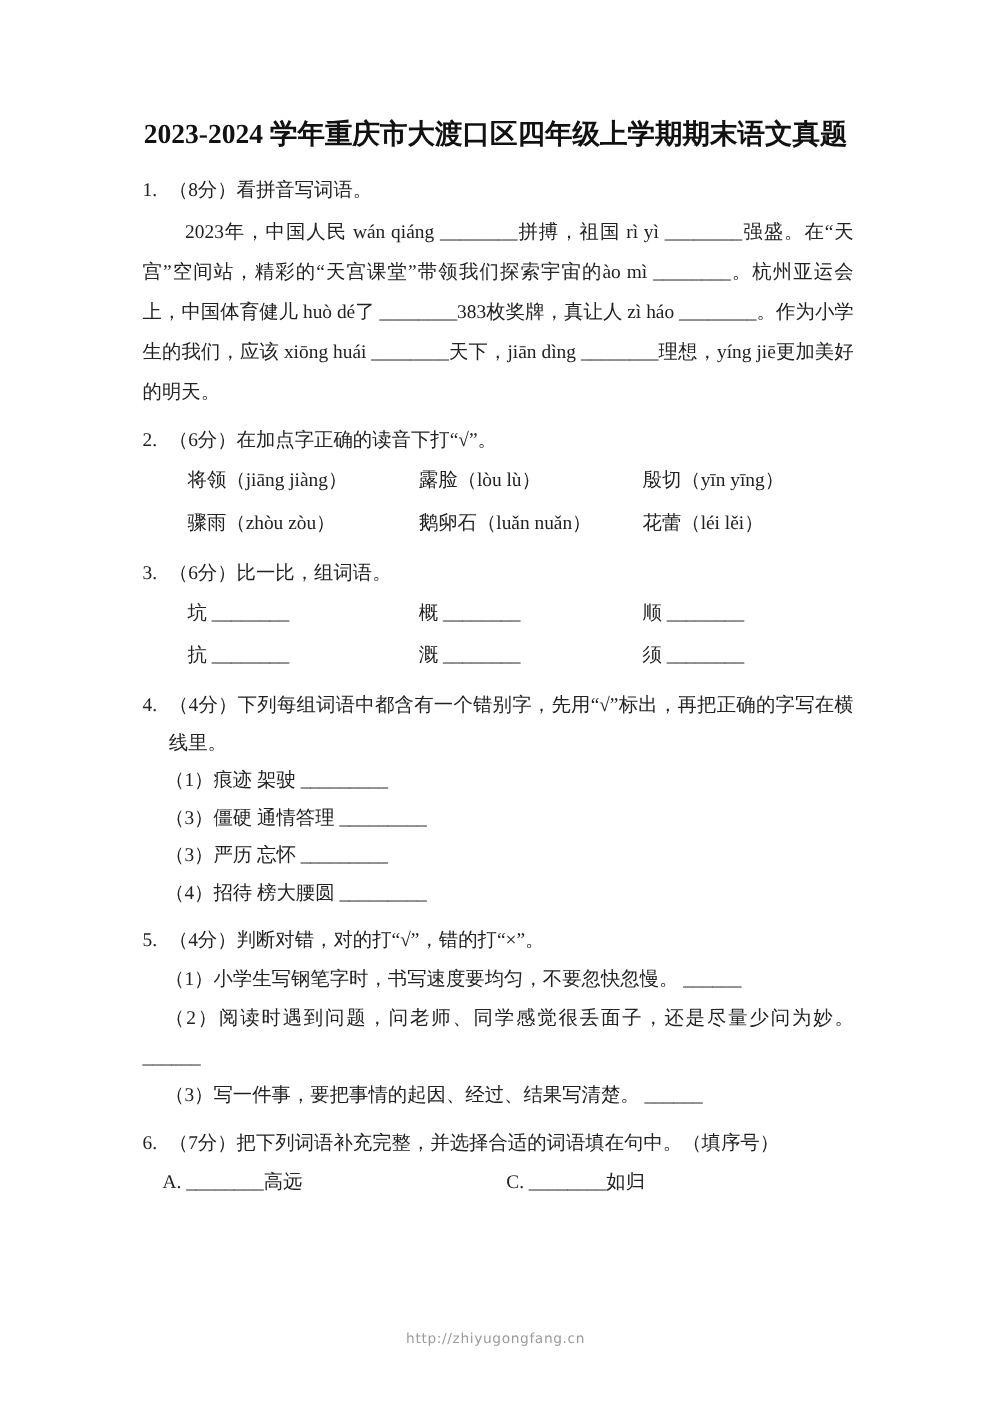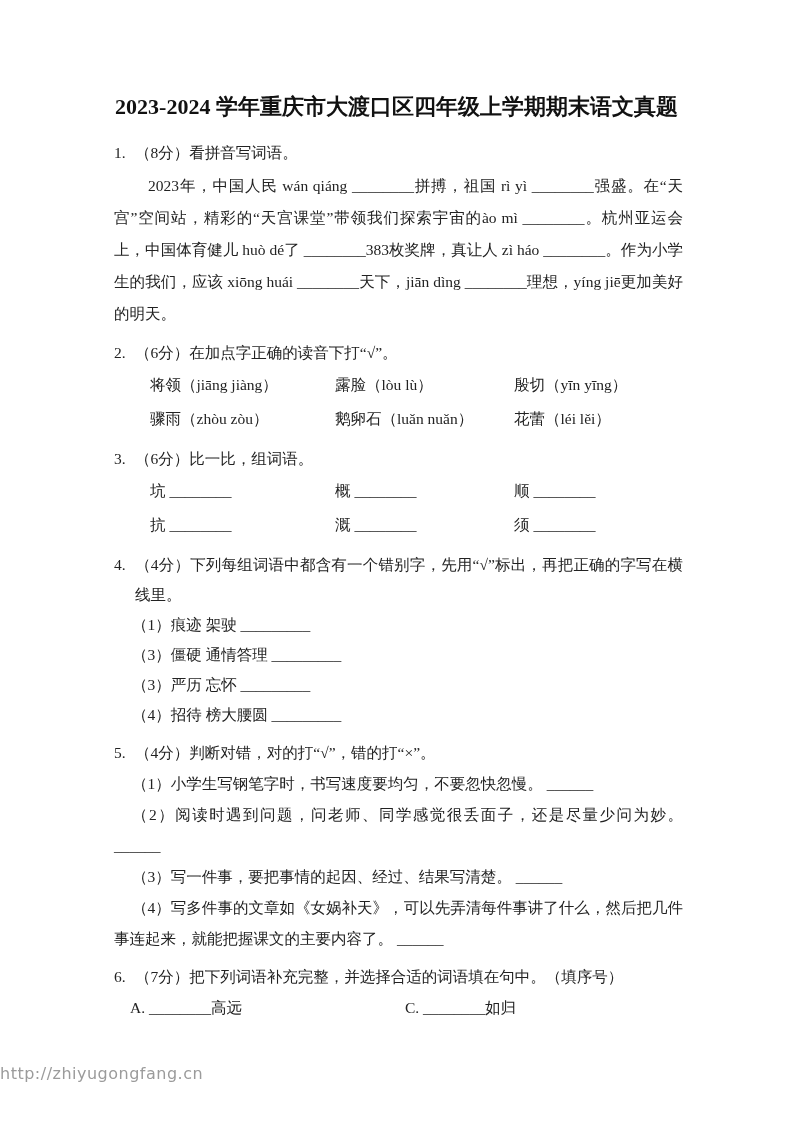--- a/index.html
+++ b/index.html
@@ -45,24 +45,24 @@
     font-size: 0.85em;
   }
   .opts { display: flex; line-height: 31px; margin-left: 16px; }
   .opts .o1 { width: 275px; }
   .opts .o2 { flex: 1; }
   .footer {
     position: absolute;
     top: 1064px;
     left: 0;
     width: 100%;
-    text-align: left;
+    text-align: center;
     color: #9b9b9b;
     font-family: "DejaVu Sans", "Liberation Sans", sans-serif;
-    font-size: 16px;
+    font-size: 11px;
     letter-spacing: 0.5px;
   }
 </style>
 </head>
 <body>
 
 <div class="page">
 
   <div class="title">
     <div>2023-2024 学年重庆市大渡口区四年级上学期期末语文真题</div>
@@ -109,21 +109,20 @@
       <div class="sub q4sub">（3）僵硬 通情答理 _________</div>
       <div class="sub q4sub">（3）严历 忘怀 _________</div>
       <div class="sub q4sub">（4）招待 榜大腰圆 _________</div>
     </section>
 
     <section class="q">
       <div class="q-head"><span class="q-num">5.</span><span>（4分）判断对错，对的打“√”，错的打“×”。</span></div>
       <div class="sub">（1）小学生写钢笔字时，书写速度要均匀，不要忽快忽慢。 ______</div>
       <div class="sub">（2）阅读时遇到问题，问老师、同学感觉很丢面子，还是尽量少问为妙。 ______</div>
       <div class="sub">（3）写一件事，要把事情的起因、经过、结果写清楚。 ______</div>
-      <div class="sub">（4）写多件事的文章如《女娲补天》，可以先弄清每件事讲了什么，然后把几件事连起来，就能把握课文的主要内容了。 ______</div>
     </section>
 
     <section class="q">
       <div class="q-head"><span class="q-num">6.</span><span>（7分）把下列词语补充完整，并选择合适的词语填在句中。（填序号）</span></div>
       <div class="opts">
         <span class="o1">A. ________高远</span>
         <span class="o2">C. ________如归</span>
       </div>
     </section>
 

